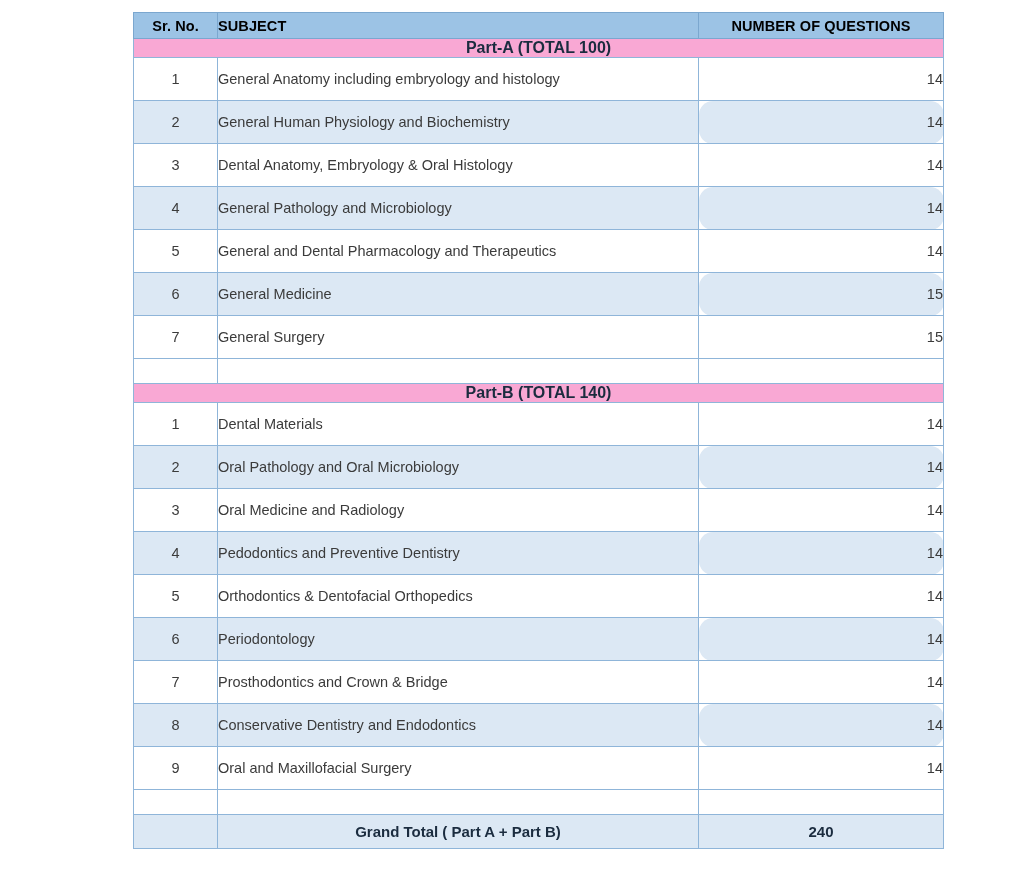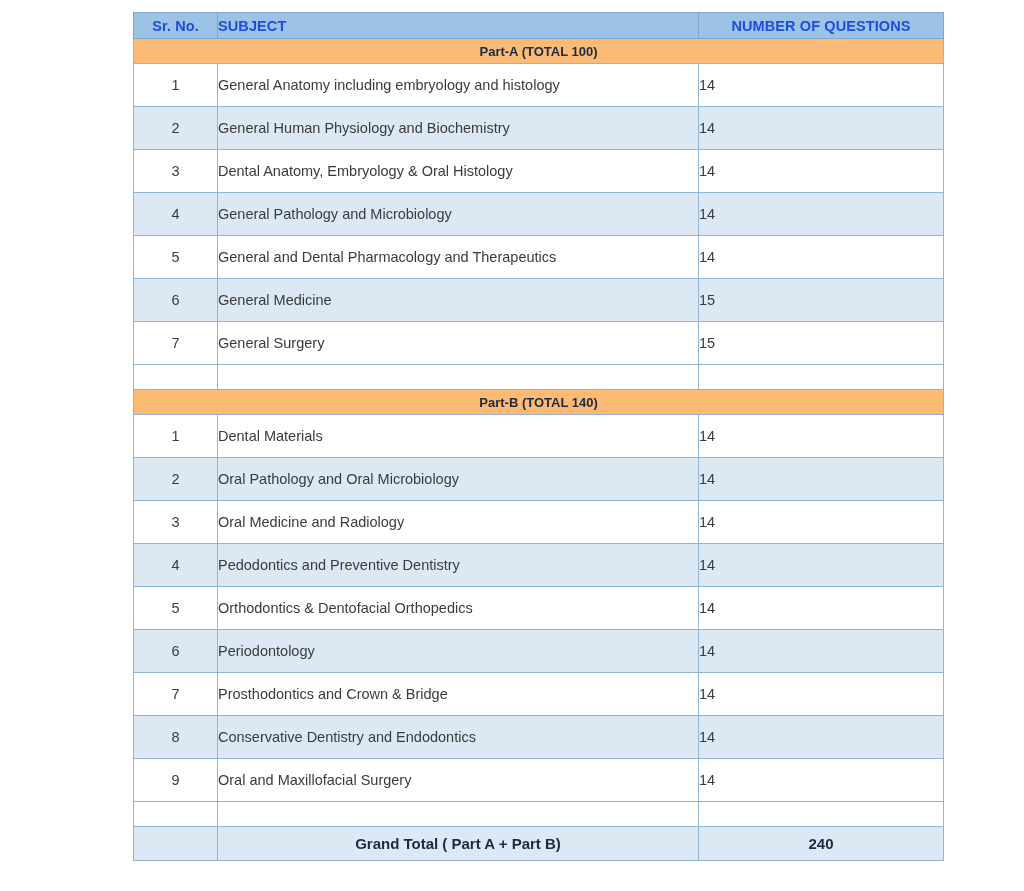--- a/index.html
+++ b/index.html
@@ -44,55 +44,55 @@
     border: 1px solid #8fb5d9;
     padding: 0;
     vertical-align: middle;
     box-sizing: border-box;
   }
 
   
   tr.head-row th {
     background: #9cc3e5;
     height: 26px;
-    color: #1d4ed8;
+    color: #000000;
     font-size: 14.5px;
     font-weight: bold;
     letter-spacing: 0.1px;
     border-color: #7ba7cf;
   }
   th.h-sr  { text-align: center; }
   th.h-sub { text-align: left; padding-left: 10px; }
   th.h-num { text-align: center; margin-left: 12px; }
 
   
   tr.section-row td {
-    background: #fdba74;
-    height: 25px;
+    background: #f9a8d4;
+    height: 17px;
     text-align: center;
-    font-size: 13px;
+    font-size: 16px;
     font-weight: bold;
     color: #1b2c3f;
   }
 
   
   tr.body-row td {
     height: 43px;
     font-size: 14.5px;
     color: #3b3b3b;
   }
   tr.body-row.alt td {
     background: #dce8f4;
   }
   tr.body-row.plain td {
     background: #ffffff;
   }
   td.cell-sr  { text-align: center; }
   td.cell-sub { text-align: left; padding-left: 10px; }
-  td.cell-num { text-align: left; }
+  td.cell-num { text-align: right; border-radius: 14px; }
 
   
   tr.spacer-row td {
     height: 25px;
     background: #ffffff;
   }
 
   
   tr.total-row td {
     background: #dce8f4;

